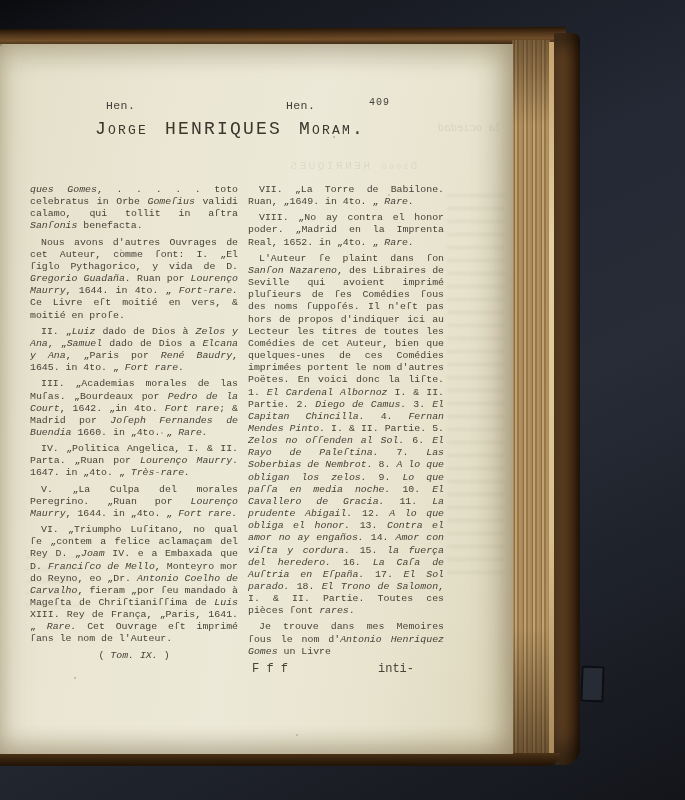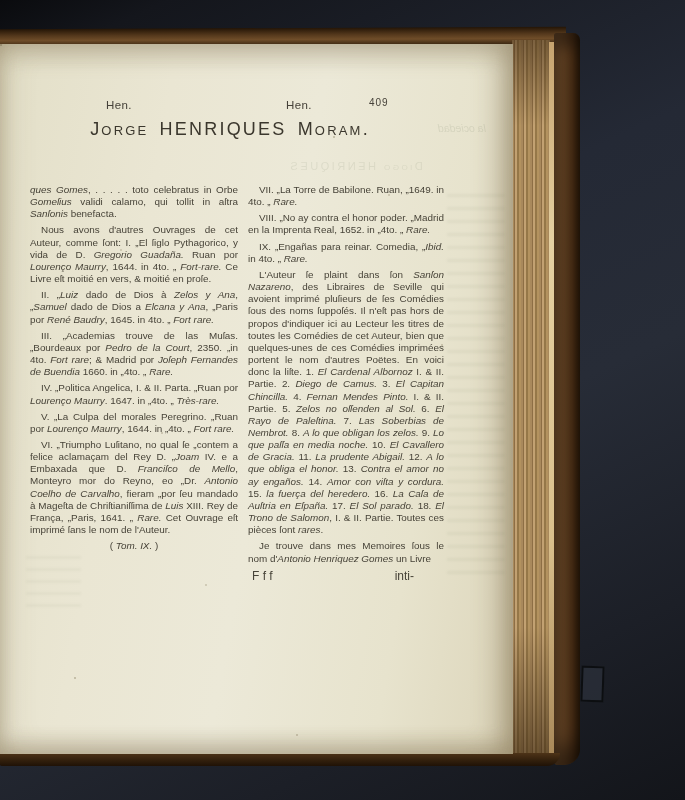--- a/index.html
+++ b/index.html
@@ -1,17 +1,17 @@
 <!DOCTYPE html>
 <html><head>
 <meta charset="utf-8">
 <style>
   html,body{margin:0;padding:0;background:#0b0c0e;}
   .stage{position:relative;width:685px;height:800px;overflow:hidden;
-    font-family:Liberation Sans, sans-serif;
+    font-family:Liberation Mono, monospace;
     background:linear-gradient(155deg,#0a0b0e 0%,#14161c 7%,#242935 38%,#272c37 58%,#1c1f27 82%,#13151a 100%);}
   
   .top-edge{position:absolute;left:0;top:28px;width:566px;height:17px;
     background:linear-gradient(180deg,#241506 0%,#54381c 40%,#6f4d29 68%,#3c2812 100%);
     transform:rotate(-.25deg);}
   .cover{position:absolute;left:554px;top:33px;width:26px;height:732px;
     background:linear-gradient(90deg,#74502e 0%,#604022 38%,#4b2f16 72%,#2f1d0a 100%);
     border-radius:2px 7px 16px 4px;box-shadow:inset 0 -18px 20px rgba(0,0,0,.45), inset 0 14px 14px rgba(0,0,0,.35);}
   .fore-edge{position:absolute;left:512px;top:40px;width:38px;height:716px;
     background:repeating-linear-gradient(90deg,#a9895c 0 2px,#8d6e45 2px 3px,#c2a172 3px 5px,#957748 5px 7px,#b3925f 7px 9px);}
@@ -81,31 +81,30 @@
     <span class="hdr hdr-left">Hen.</span>
     <span class="hdr hdr-center">Hen.</span>
     <span class="hdr hdr-page">409</span>
 
     <div class="title-author">Jorge HENRIQUES Moram.</div>
 
     <div class="col col-left">
         <p class="para"><span class="it">ques Gomes</span><span>, . . . . . toto celebratus in Orbe </span><span class="it">Gomeſius</span><span> validi calamo, qui tollit in aſtra </span><span class="it">Sanſonis</span><span> benefacta.</span></p>
         <p class="para indent"><span>Nous avons d'autres Ouvrages de cet Auteur, comme ſont: I. „El ſiglo Pythagorico, y vida de D. </span><span class="it">Gregorio Guadaña.</span><span> Ruan por </span><span class="it">Lourenço Maurry</span><span>, 1644. in 4to. „ </span><span class="it">Fort-rare.</span><span> Ce Livre eſt moitié en vers, &amp; moitié en proſe.</span></p>
         <p class="para indent"><span>II. „</span><span class="it">Luiz</span><span> dado de Dios à </span><span class="it">Zelos y Ana</span><span>, „</span><span class="it">Samuel</span><span> dado de Dios a </span><span class="it">Elcana y Ana</span><span>, „Paris por </span><span class="it">René Baudry</span><span>, 1645. in 4to. „ </span><span class="it">Fort rare.</span></p>
-        <p class="para indent"><span>III. „Academias trouve de las Muſas. „Bourdeaux por </span><span class="it">Pedro de la Court</span><span>, 2350. „in 4to. </span><span class="it">Fort rare</span><span>; &amp; Madrid por </span><span class="it">Joſeph Fernandes de Buendia</span><span> 1660. in „4to. „ </span><span class="it">Rare.</span></p>
+        <p class="para indent"><span>III. „Academias morales de las Muſas. „Bourdeaux por </span><span class="it">Pedro de la Court</span><span>, 1642. „in 4to. </span><span class="it">Fort rare</span><span>; &amp; Madrid por </span><span class="it">Joſeph Fernandes de Buendia</span><span> 1660. in „4to. „ </span><span class="it">Rare.</span></p>
         <p class="para indent"><span>IV. „Politica Angelica, I. &amp; II. Parta. „Ruan por </span><span class="it">Lourenço Maurry</span><span>. 1647. in „4to. „ </span><span class="it">Très-rare.</span></p>
         <p class="para indent"><span>V. „La Culpa del morales Peregrino. „Ruan por </span><span class="it">Lourenço Maurry</span><span>, 1644. in „4to. „ </span><span class="it">Fort rare.</span></p>
         <p class="para indent"><span>VI. „Triumpho Luſitano, no qual ſe „contem a felice aclamaçam del Rey D. „</span><span class="it">Joam</span><span> IV. e a Embaxada que D. </span><span class="it">Franciſco de Mello</span><span>, Monteyro mor do Reyno, eo „Dr. </span><span class="it">Antonio Coelho de Carvalho</span><span>, fieram „por ſeu mandado à Mageſta de Chriſtianiſſima de </span><span class="it">Luis</span><span> XIII. Rey de França, „Paris, 1641. „ </span><span class="it">Rare.</span><span> Cet Ouvrage eſt imprimé ſans le nom de l'Auteur.</span></p>
         <p class="para center"><span>( </span><span class="it">Tom. IX.</span><span> )</span></p>
       </div>
 
     <div class="col col-right">
     <p class="para indent"><span>VII. „La Torre de Babilone. Ruan, „1649. in 4to. „ </span><span class="it">Rare.</span></p>
         <p class="para indent"><span>VIII. „No ay contra el honor poder. „Madrid en la Imprenta Real, 1652. in „4to. „ </span><span class="it">Rare.</span></p>
-        <p class="para indent"><span>IX. „Engañas para reinar. Comedia, „</span><span class="it">Ibid.</span><span> in 4to. „ </span><span class="it">Rare.</span></p>
         <p class="para indent"><span>L'Auteur ſe plaint dans ſon </span><span class="it">Sanſon Nazareno</span><span>, des Libraires de Seville qui avoient imprimé pluſieurs de ſes Comédies ſous des noms ſuppoſés. Il n'eſt pas hors de propos d'indiquer ici au Lecteur les titres de toutes les Comédies de cet Auteur, bien que quelques-unes de ces Comédies imprimées portent le nom d'autres Poëtes. En voici donc la liſte. 1. </span><span class="it">El Cardenal Albornoz</span><span> I. &amp; II. Partie. 2. </span><span class="it">Diego de Camus.</span><span> 3. </span><span class="it">El Capitan Chincilla.</span><span> 4. </span><span class="it">Fernan Mendes Pinto.</span><span> I. &amp; II. Partie. 5. </span><span class="it">Zelos no oſſenden al Sol.</span><span> 6. </span><span class="it">El Rayo de Paleſtina.</span><span> 7. </span><span class="it">Las Soberbias de Nembrot.</span><span> 8. </span><span class="it">A lo que obligan los zelos.</span><span> 9. </span><span class="it">Lo que paſſa en media noche.</span><span> 10. </span><span class="it">El Cavallero de Gracia.</span><span> 11. </span><span class="it">La prudente Abigail.</span><span> 12. </span><span class="it">A lo que obliga el honor.</span><span> 13. </span><span class="it">Contra el amor no ay engaños.</span><span> 14. </span><span class="it">Amor con viſta y cordura.</span><span> 15. </span><span class="it">la fuerça del heredero.</span><span> 16. </span><span class="it">La Caſa de Auſtria en Eſpaña.</span><span> 17. </span><span class="it">El Sol parado.</span><span> 18. </span><span class="it">El Trono de Salomon</span><span>, I. &amp; II. Partie. Toutes ces pièces ſont </span><span class="it">rares</span><span>.</span></p>
         <p class="para indent"><span>Je trouve dans mes Memoires ſous le nom d'</span><span class="it">Antonio Henriquez Gomes</span><span> un Livre</span></p>
         <div class="rfooter">
           <span>F f f</span>
           <span>inti-</span>
         </div>
       </div>
   </div>
 </div>
 

